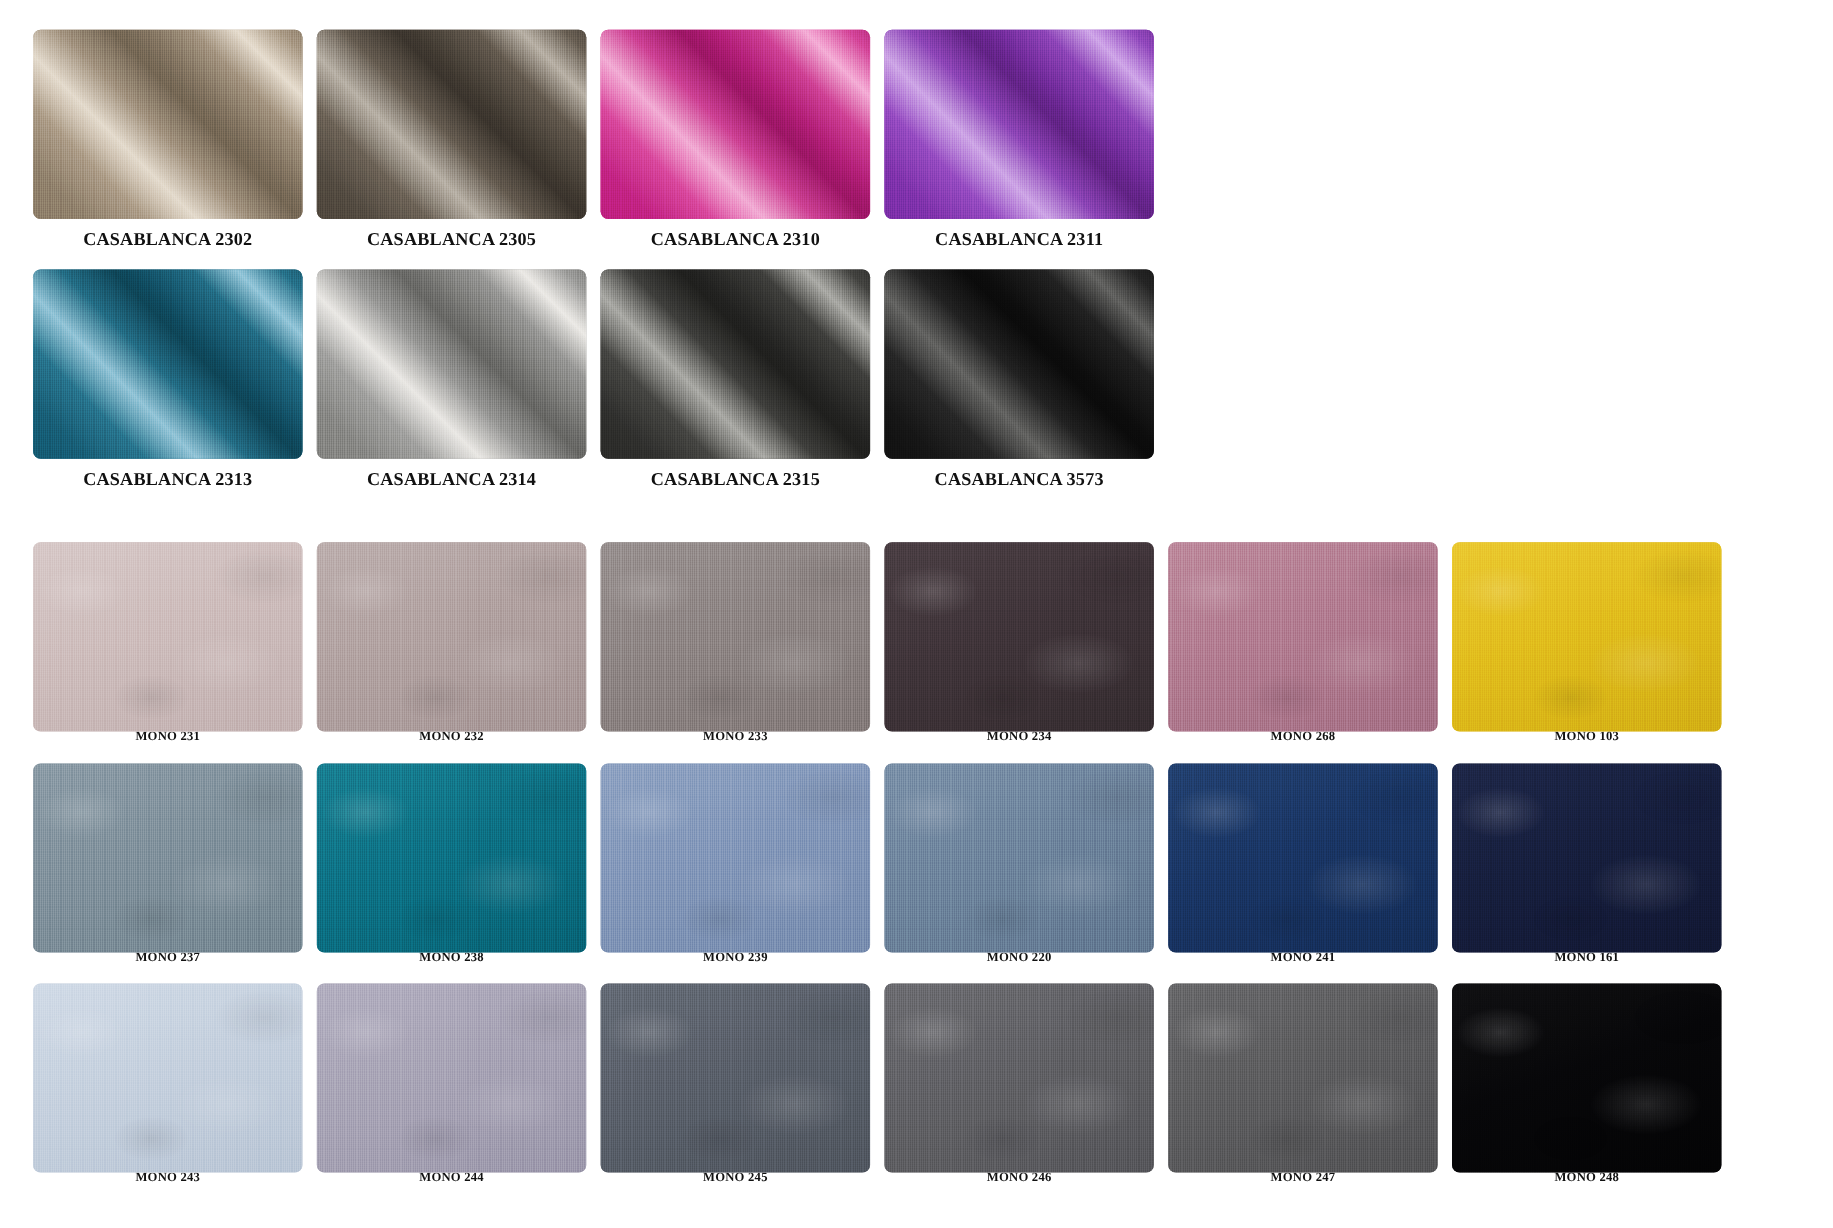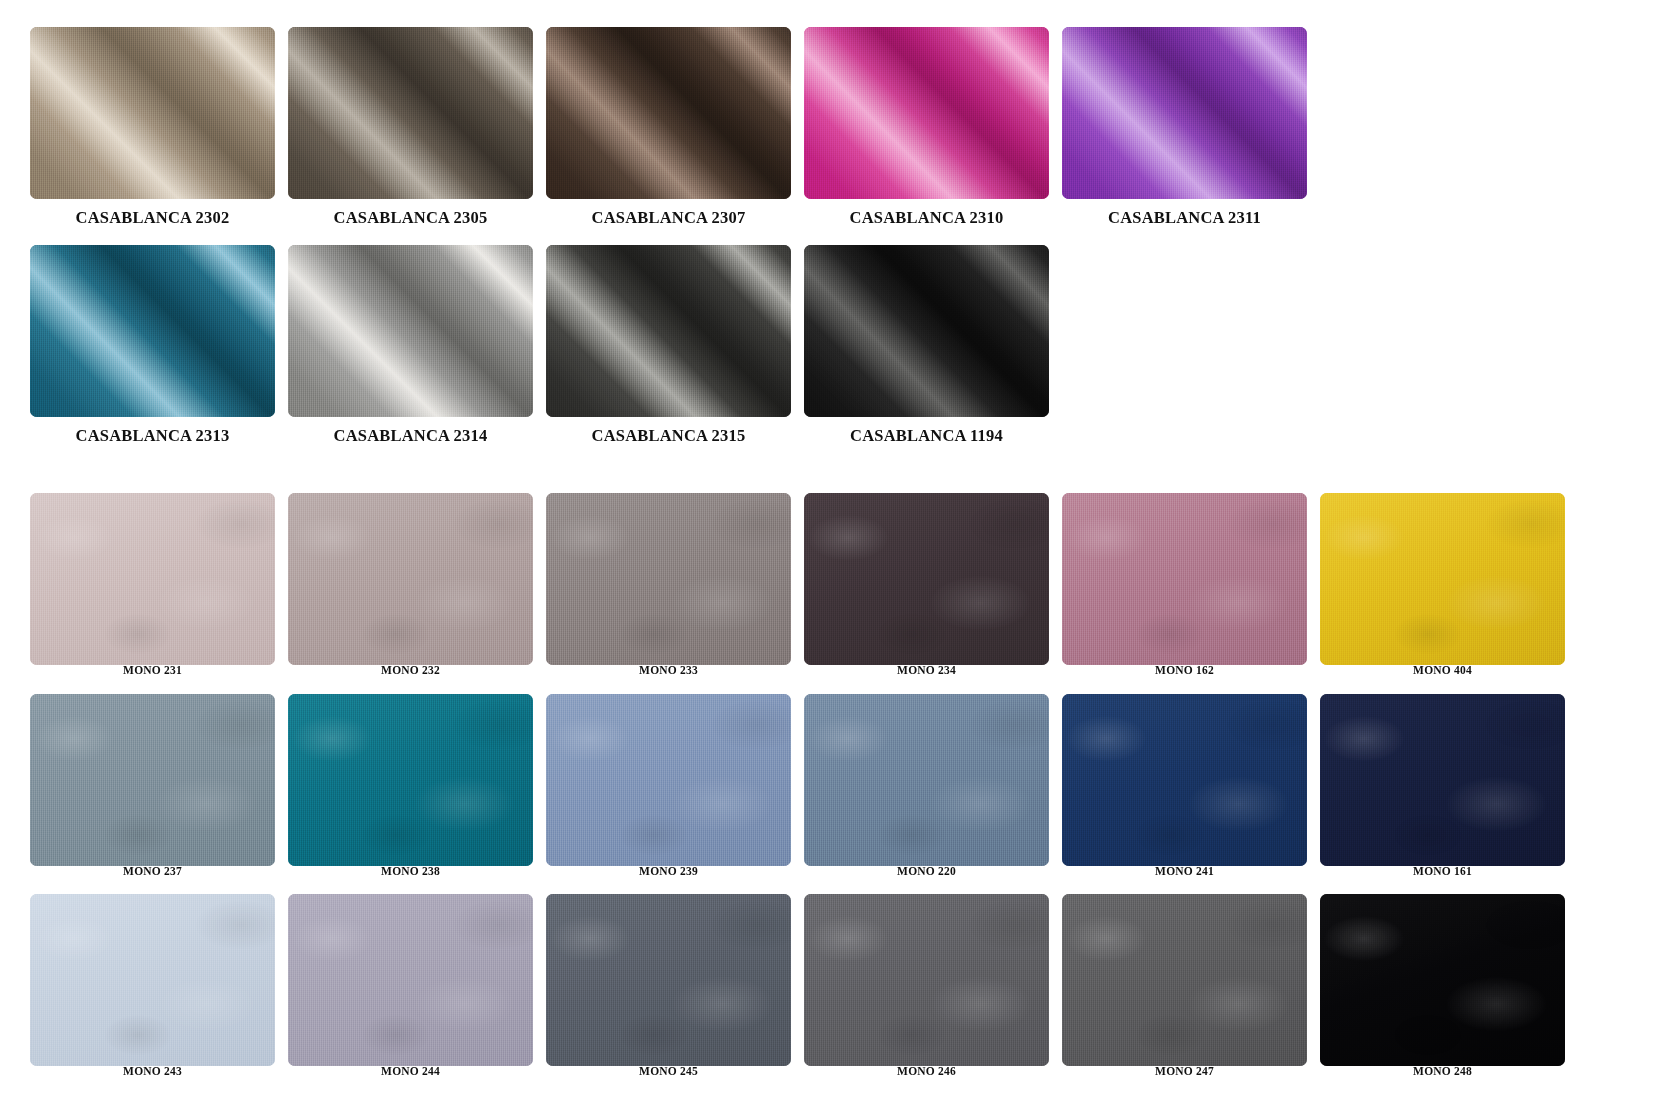--- a/index.html
+++ b/index.html
@@ -75,28 +75,20 @@
         </div>
         <div class="cell">
           <div class="swatch velvet" style="background: rgb(99, 89, 77);">
             <div class="folds" style="background: linear-gradient(45deg, rgb(78, 70, 60) 0%, rgb(78, 70, 60) 26%, rgb(99, 89, 77) 34%, rgb(181, 173, 161) 41%, rgb(99, 89, 77) 48%, rgb(62, 55, 47) 55%, rgb(78, 70, 60) 60%, rgb(99, 89, 77) 66%, rgb(181, 173, 161) 72%, rgb(99, 89, 77) 78%, rgb(62, 55, 47) 85%, rgb(78, 70, 60) 100%);"></div>
             <div class="folds" style="background: linear-gradient(45deg, rgba(0, 0, 0, 0.28) 0%, rgba(0, 0, 0, 0) 22%, rgba(255, 255, 255, 0.1) 38%, rgba(0, 0, 0, 0.18) 57%, rgba(255, 255, 255, 0.08) 73%, rgba(0, 0, 0, 0.22) 100%); opacity: 0.55;"></div>
             <div class="grain"></div>
           </div>
           <div class="label big">CASABLANCA 2305</div>
         </div>
         <div class="cell">
-          <div class="swatch velvet" style="background: rgb(74, 56, 44);">
-            <div class="folds" style="background: linear-gradient(45deg, rgb(53, 39, 30) 0%, rgb(53, 39, 30) 26%, rgb(74, 56, 44) 34%, rgb(154, 128, 112) 41%, rgb(74, 56, 44) 48%, rgb(40, 29, 22) 55%, rgb(53, 39, 30) 60%, rgb(74, 56, 44) 66%, rgb(154, 128, 112) 72%, rgb(74, 56, 44) 78%, rgb(40, 29, 22) 85%, rgb(53, 39, 30) 100%);"></div>
-            <div class="folds" style="background: linear-gradient(45deg, rgba(0, 0, 0, 0.28) 0%, rgba(0, 0, 0, 0) 22%, rgba(255, 255, 255, 0.1) 38%, rgba(0, 0, 0, 0.18) 57%, rgba(255, 255, 255, 0.08) 73%, rgba(0, 0, 0, 0.22) 100%); opacity: 0.55;"></div>
-            <div class="grain"></div>
-          </div>
-          <div class="label big">CASABLANCA 2307</div>
-        </div>
-        <div class="cell">
           <div class="swatch velvet" style="background: rgb(214, 61, 150);">
             <div class="folds" style="background: linear-gradient(45deg, rgb(192, 31, 126) 0%, rgb(192, 31, 126) 26%, rgb(214, 61, 150) 34%, rgb(245, 168, 212) 41%, rgb(214, 61, 150) 48%, rgb(168, 22, 107) 55%, rgb(192, 31, 126) 60%, rgb(214, 61, 150) 66%, rgb(245, 168, 212) 72%, rgb(214, 61, 150) 78%, rgb(168, 22, 107) 85%, rgb(192, 31, 126) 100%);"></div>
             <div class="folds" style="background: linear-gradient(45deg, rgba(0, 0, 0, 0.28) 0%, rgba(0, 0, 0, 0) 22%, rgba(255, 255, 255, 0.1) 38%, rgba(0, 0, 0, 0.18) 57%, rgba(255, 255, 255, 0.08) 73%, rgba(0, 0, 0, 0.22) 100%); opacity: 0.55;"></div>
             <div class="grain"></div>
           </div>
           <div class="label big">CASABLANCA 2310</div>
         </div>
         <div class="cell">
           <div class="swatch velvet" style="background: rgb(142, 65, 189);">
             <div class="folds" style="background: linear-gradient(45deg, rgb(122, 46, 168) 0%, rgb(122, 46, 168) 26%, rgb(142, 65, 189) 34%, rgb(205, 161, 232) 41%, rgb(142, 65, 189) 48%, rgb(104, 36, 143) 55%, rgb(122, 46, 168) 60%, rgb(142, 65, 189) 66%, rgb(205, 161, 232) 72%, rgb(142, 65, 189) 78%, rgb(104, 36, 143) 85%, rgb(122, 46, 168) 100%);"></div>
@@ -130,21 +122,21 @@
             <div class="grain"></div>
           </div>
           <div class="label big">CASABLANCA 2315</div>
         </div>
         <div class="cell">
           <div class="swatch velvet" style="background: rgb(28, 28, 28);">
             <div class="folds" style="background: linear-gradient(45deg, rgb(18, 18, 18) 0%, rgb(18, 18, 18) 26%, rgb(28, 28, 28) 34%, rgb(90, 90, 88) 41%, rgb(28, 28, 28) 48%, rgb(10, 10, 10) 55%, rgb(18, 18, 18) 60%, rgb(28, 28, 28) 66%, rgb(90, 90, 88) 72%, rgb(28, 28, 28) 78%, rgb(10, 10, 10) 85%, rgb(18, 18, 18) 100%);"></div>
             <div class="folds" style="background: linear-gradient(45deg, rgba(0, 0, 0, 0.28) 0%, rgba(0, 0, 0, 0) 22%, rgba(255, 255, 255, 0.1) 38%, rgba(0, 0, 0, 0.18) 57%, rgba(255, 255, 255, 0.08) 73%, rgba(0, 0, 0, 0.22) 100%); opacity: 0.55;"></div>
             <div class="grain"></div>
           </div>
-          <div class="label big">CASABLANCA 1194</div>
+          <div class="label big">CASABLANCA 3573</div>
         </div>
         <div class="cell empty"></div>
         <div class="cell empty"></div>
       </div>
       <div class="row r-mono1">
         <div class="cell">
           <div class="swatch" style="background: rgb(205, 188, 187);">
             <div class="folds" style="position: absolute; inset: 0px; background: linear-gradient(160deg, rgb(216, 202, 201) 0%, rgb(205, 188, 187) 45%, rgb(192, 174, 174) 100%); opacity: 0.85;"></div>
             <div class="mottle"></div>
             <div class="grain"></div>
@@ -174,29 +166,29 @@
             <div class="grain"></div>
           </div>
           <div class="label small">MONO 234</div>
         </div>
         <div class="cell">
           <div class="swatch" style="background: rgb(176, 121, 142);">
             <div class="folds" style="position: absolute; inset: 0px; background: linear-gradient(160deg, rgb(189, 136, 155) 0%, rgb(176, 121, 142) 45%, rgb(160, 107, 128) 100%); opacity: 0.85;"></div>
             <div class="mottle"></div>
             <div class="grain"></div>
           </div>
-          <div class="label small">MONO 162</div>
+          <div class="label small">MONO 268</div>
         </div>
         <div class="cell">
           <div class="swatch" style="background: rgb(225, 188, 28);">
             <div class="folds" style="position: absolute; inset: 0px; background: linear-gradient(160deg, rgb(236, 202, 51) 0%, rgb(225, 188, 28) 45%, rgb(207, 171, 18) 100%); opacity: 0.85;"></div>
             <div class="mottle"></div>
             <div class="grain"></div>
           </div>
-          <div class="label small">MONO 404</div>
+          <div class="label small">MONO 103</div>
         </div>
       </div>
       <div class="row r-mono2">
         <div class="cell">
           <div class="swatch" style="background: rgb(127, 144, 155);">
             <div class="folds" style="position: absolute; inset: 0px; background: linear-gradient(160deg, rgb(140, 156, 167) 0%, rgb(127, 144, 155) 45%, rgb(113, 131, 142) 100%); opacity: 0.85;"></div>
             <div class="mottle"></div>
             <div class="grain"></div>
           </div>
           <div class="label small">MONO 237</div>

